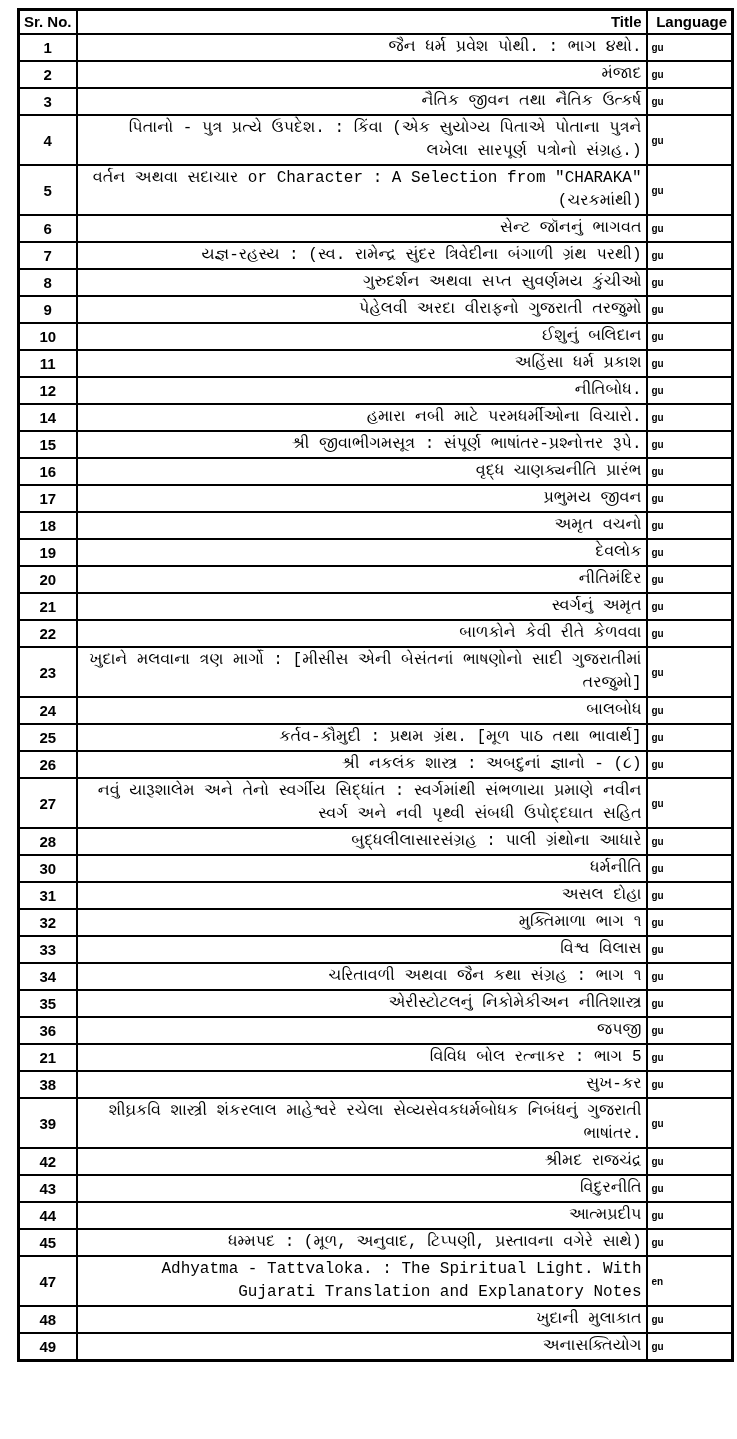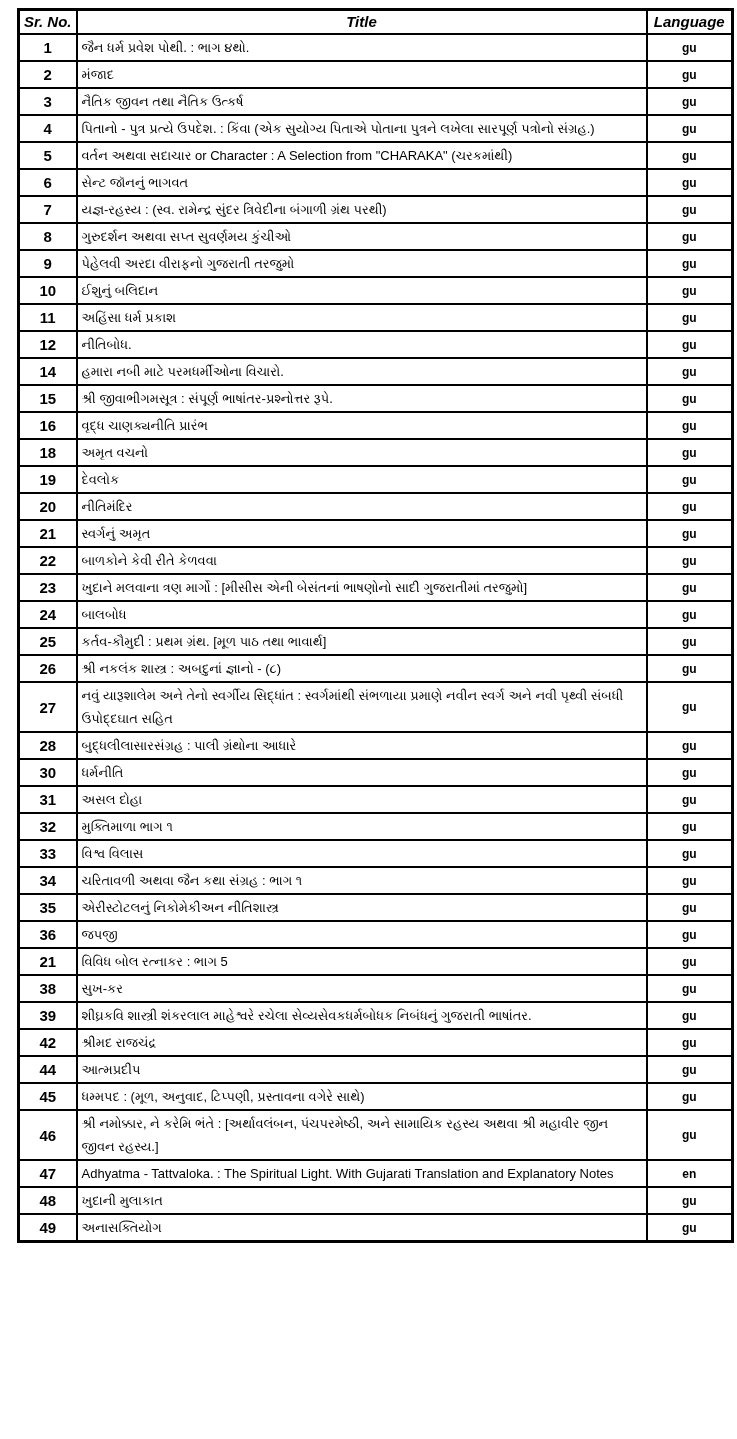--- a/index.html
+++ b/index.html
@@ -30,40 +30,39 @@
     vertical-align: middle;
     overflow: hidden;
   }
   col.c-sr   { width: 58px; }
   col.c-title{ width: 570px; }
   col.c-lang { width: 86px; }
 
   th.hdr {
     font-weight: bold;
     font-size: 15px;
-    text-align: center;
+    text-align: right;
     height: 22px;
     line-height: 20px;
-    font-style: italic;
   }
   td.sr {
     text-align: center;
     font-size: 15px;
     font-weight: 600;
     height: 21px;
   }
   td.title {
+    text-align: right;
+    font-size: 16px;
+    line-height: 23px;
+    font-family: Liberation Mono, monospace;
+  }
+  td.lang {
     text-align: left;
-    font-size: 13px;
-    line-height: 23px;
-    font-family: Liberation Sans, sans-serif;
-  }
-  td.lang {
-    text-align: center;
-    font-size: 12px;
+    font-size: 10px;
     font-weight: 600;
     vertical-align: top;
     padding-top: 2px;
   }
 </style>
 </head>
 <body>
 
 <div class="page">
   <table class="books">
@@ -149,20 +148,25 @@
           <td class="sr">15</td>
           <td class="title">શ્રી જીવાભીગમસૂત્ર : સંપૂર્ણ ભાષાંતર-પ્રશ્નોત્તર રૂપે.</td>
           <td class="lang">gu</td>
         </tr>
         <tr>
           <td class="sr">16</td>
           <td class="title">વૃદ્ધ ચાણક્યનીતિ પ્રારંભ</td>
           <td class="lang">gu</td>
         </tr>
         <tr>
+          <td class="sr">17</td>
+          <td class="title">પ્રભુમય જીવન</td>
+          <td class="lang">gu</td>
+        </tr>
+        <tr>
           <td class="sr">18</td>
           <td class="title">અમૃત વચનો</td>
           <td class="lang">gu</td>
         </tr>
         <tr>
           <td class="sr">19</td>
           <td class="title">દેવલોક</td>
           <td class="lang">gu</td>
         </tr>
         <tr>
@@ -259,32 +263,32 @@
           <td class="sr">39</td>
           <td class="title">શીઘ્રકવિ શાસ્ત્રી શંકરલાલ માહેશ્વરે રચેલા સેવ્યસેવકધર્મબોધક નિબંધનું ગુજરાતી ભાષાંતર.</td>
           <td class="lang">gu</td>
         </tr>
         <tr>
           <td class="sr">42</td>
           <td class="title">શ્રીમદ રાજચંદ્ર</td>
           <td class="lang">gu</td>
         </tr>
         <tr>
+          <td class="sr">43</td>
+          <td class="title">વિદુરનીતિ</td>
+          <td class="lang">gu</td>
+        </tr>
+        <tr>
           <td class="sr">44</td>
           <td class="title">આત્મપ્રદીપ</td>
           <td class="lang">gu</td>
         </tr>
         <tr>
           <td class="sr">45</td>
           <td class="title">ધમ્મપદ : (મૂળ, અનુવાદ, ટિપ્પણી, પ્રસ્તાવના વગેરે સાથે)</td>
-          <td class="lang">gu</td>
-        </tr>
-        <tr>
-          <td class="sr">46</td>
-          <td class="title">શ્રી નમોક્કાર, ને કરેમિ ભંતે : [અર્થાવલંબન, પંચપરમેષ્ઠી, અને સામાયિક રહસ્ય અથવા શ્રી મહાવીર જીન જીવન રહસ્ય.]</td>
           <td class="lang">gu</td>
         </tr>
         <tr>
           <td class="sr">47</td>
           <td class="title">Adhyatma - Tattvaloka. : The Spiritual Light. With Gujarati Translation and Explanatory Notes</td>
           <td class="lang">en</td>
         </tr>
         <tr>
           <td class="sr">48</td>
           <td class="title">ખુદાની મુલાકાત</td>

